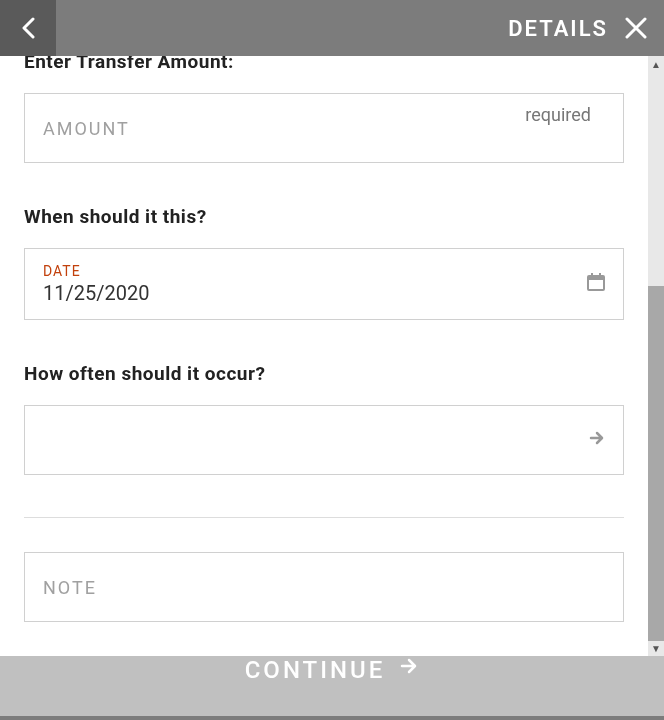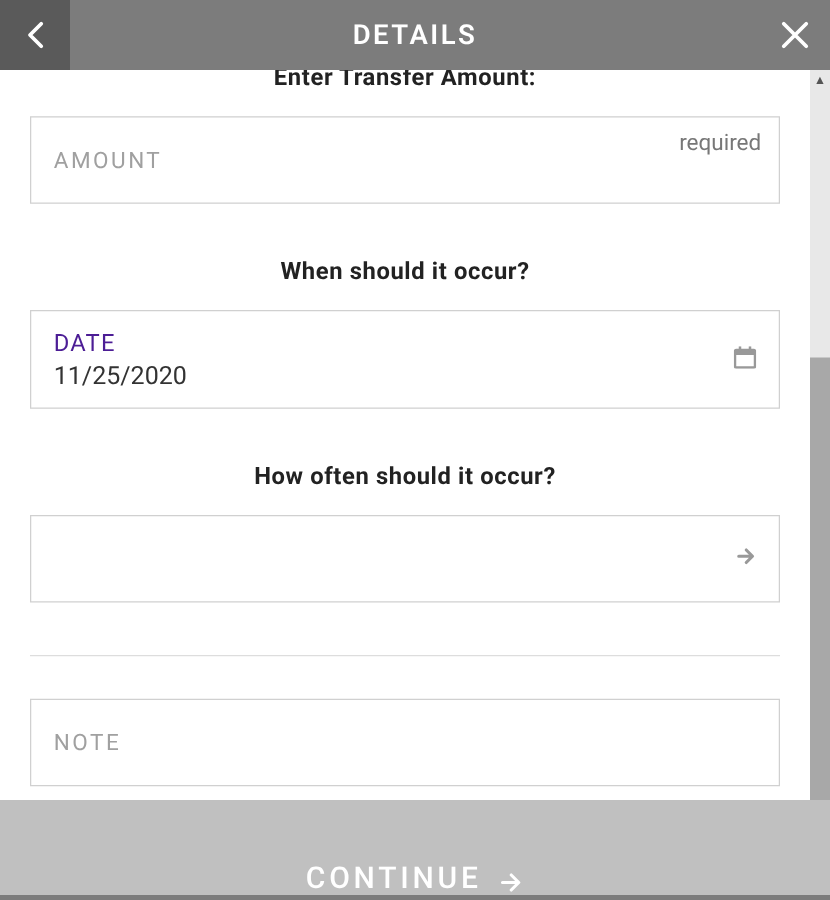--- a/index.html
+++ b/index.html
@@ -24,21 +24,21 @@
     width: 56px;
     height: 56px;
     background: #5a5a5a;
     display: flex;
     align-items: center;
     justify-content: center;
     cursor: pointer;
   }
   .header .title {
     flex: 1;
-    text-align: center;
+    text-align: right;
     color: #fff;
     font-size: 22px;
     font-weight: 600;
     letter-spacing: 2px;
   }
   .header .close {
     width: 56px;
     height: 56px;
     display: flex;
     align-items: center;
@@ -85,43 +85,42 @@
     left: 0;
     width: 648px;
   }
   .prompt {
     font-size: 19px;
     font-weight: 700;
     color: #222;
     letter-spacing: 0.5px;
     margin-top: 10px;
     margin-bottom: 20px;
-    text-align: center;
   }
   .field {
     border: 1px solid #d0d0d0;
     padding: 14px 18px;
     position: relative;
     margin-bottom: 42px;
     min-height: 70px;
     display: flex;
     flex-direction: column;
     justify-content: center;
   }
   .field .req {
     position: absolute;
     top: 10px;
-    right: 14px;
+    right: 32px;
     font-size: 18px;
     color: #777;
   }
   .field .labeltop {
-    font-size: 19px;
+    font-size: 14px;
     letter-spacing: 1px;
-    color: #4c1d95;
+    color: #c2410c;
   }
   .field .value {
     font-size: 20px;
     color: #333;
     margin-top: 2px;
   }
   .field .ph {
     font-size: 18px;
     letter-spacing: 2px;
     color: #a0a0a0;
@@ -136,24 +135,24 @@
   .divider {
     border: none;
     border-top: 1px solid #ddd;
     margin: 14px 0 34px 0;
   }
   .footer {
     position: absolute;
     left: 0;
     bottom: 4px;
     width: 664px;
-    height: 76px;
+    height: 60px;
     background: #c0c0c0;
     display: flex;
-    align-items: flex-end;
+    align-items: flex-start;
     justify-content: center;
     color: #fff;
     font-size: 24px;
     font-weight: 500;
     letter-spacing: 3px;
     cursor: pointer;
   }
   .footer .arrow {
     margin-left: 14px;
     display: inline-flex;
@@ -186,21 +185,21 @@
 
 <div class="scrollregion">
   <div class="content">
 
     <div class="prompt">Enter Transfer Amount:</div>
     <div class="field">
       <span class="req">required</span>
       <span class="ph">AMOUNT</span>
     </div>
 
-    <div class="prompt">When should it occur?</div>
+    <div class="prompt">When should it this?</div>
     <div class="field">
       <span class="labeltop">DATE</span>
       <span class="value">11/25/2020</span>
       <span class="right-icon">
         <svg width="18" height="18" viewBox="0 0 18 18">
             <rect x="1" y="3" width="16" height="14" rx="1" fill="none" stroke="#999" stroke-width="2"></rect>
             <rect x="1" y="3" width="16" height="4" fill="#999"></rect>
             <rect x="4" y="0" width="2" height="4" fill="#999"></rect>
             <rect x="12" y="0" width="2" height="4" fill="#999"></rect>
           </svg>

